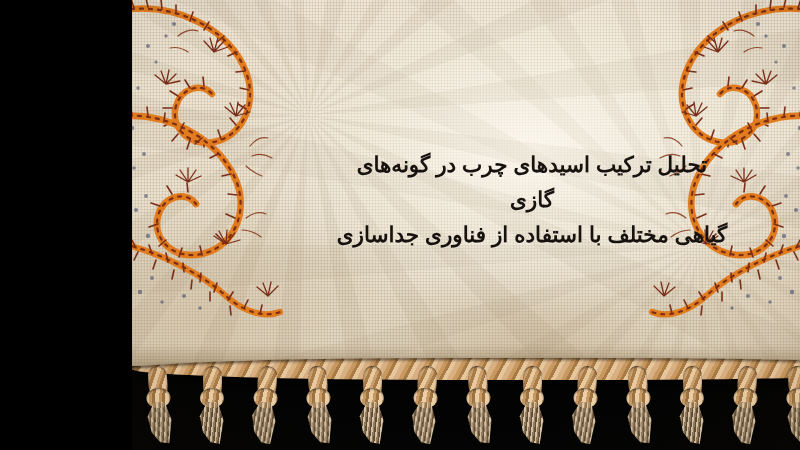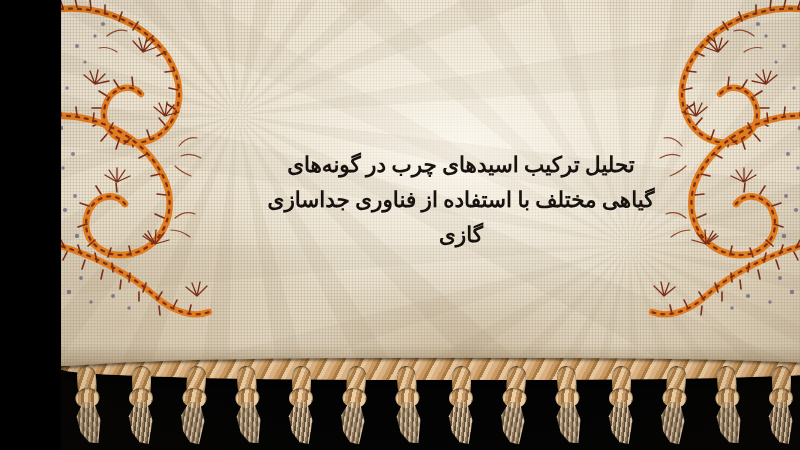--- a/index.html
+++ b/index.html
@@ -1,20 +1,20 @@
 <!DOCTYPE html>
 <html lang="fa" dir="rtl"><head>
 <meta charset="utf-8">
 <title>Termeh Title Slide</title>
 <style>
   html,body{margin:0;padding:0;background:#000;}
   #stage{
-    position:relative;width:739px;height:450px;overflow:hidden;
+    position:relative;width:668px;height:450px;overflow:hidden;
     background:#eab308;
-    font-family:Liberation Serif, serif;
+    font-family:Liberation Sans, sans-serif;
   }
 
   
   .fabric{
     position:absolute;left:0;top:0;width:800px;height:372px;
     background-color:#e7ddc9;
     background-image:
       
       radial-gradient(ellipse 420px 240px at 50% 40%, rgba(255,252,244,.85) 0%, rgba(255,252,244,0) 70%),
       radial-gradient(ellipse 300px 180px at 8% 86%, rgba(188,167,134,.40) 0%, rgba(188,167,134,0) 72%),
@@ -286,22 +286,22 @@
       <g stroke="#8a3a1e" stroke-width="1.2" fill="none" stroke-linecap="round" opacity=".9">
         <path d="M132 150 q8 -10 18 -8 M134 160 q10 -4 20 2 M128 170 q6 6 16 10"></path>
         <path d="M128 222 q10 -8 20 -4 M124 234 q10 0 19 7"></path>
         <path d="M60 40 q10 -8 20 -5 M52 52 q9 -2 18 4"></path>
       </g>
     </svg>
   </div>
 
   <div class="title-block">
     <div class="title-line">تحلیل ترکیب اسیدهای چرب در گونه‌های</div>
+    <div class="title-line">گازی</div>
     <div class="title-line">گیاهی مختلف با استفاده از فناوری جداسازی</div>
-    <div class="title-line">گازی</div>
   </div>
 
   <div class="black-band"></div>
   <div class="cord-shadow"></div>
   <div class="cord"></div>
   <div class="tassels" id="tassels">
       <div class="tassel" style="left: 8.66667px; transform: rotate(-4deg);">
         <div class="knot"></div>
         <div class="knot2"></div>
         <div class="skirt"></div>

